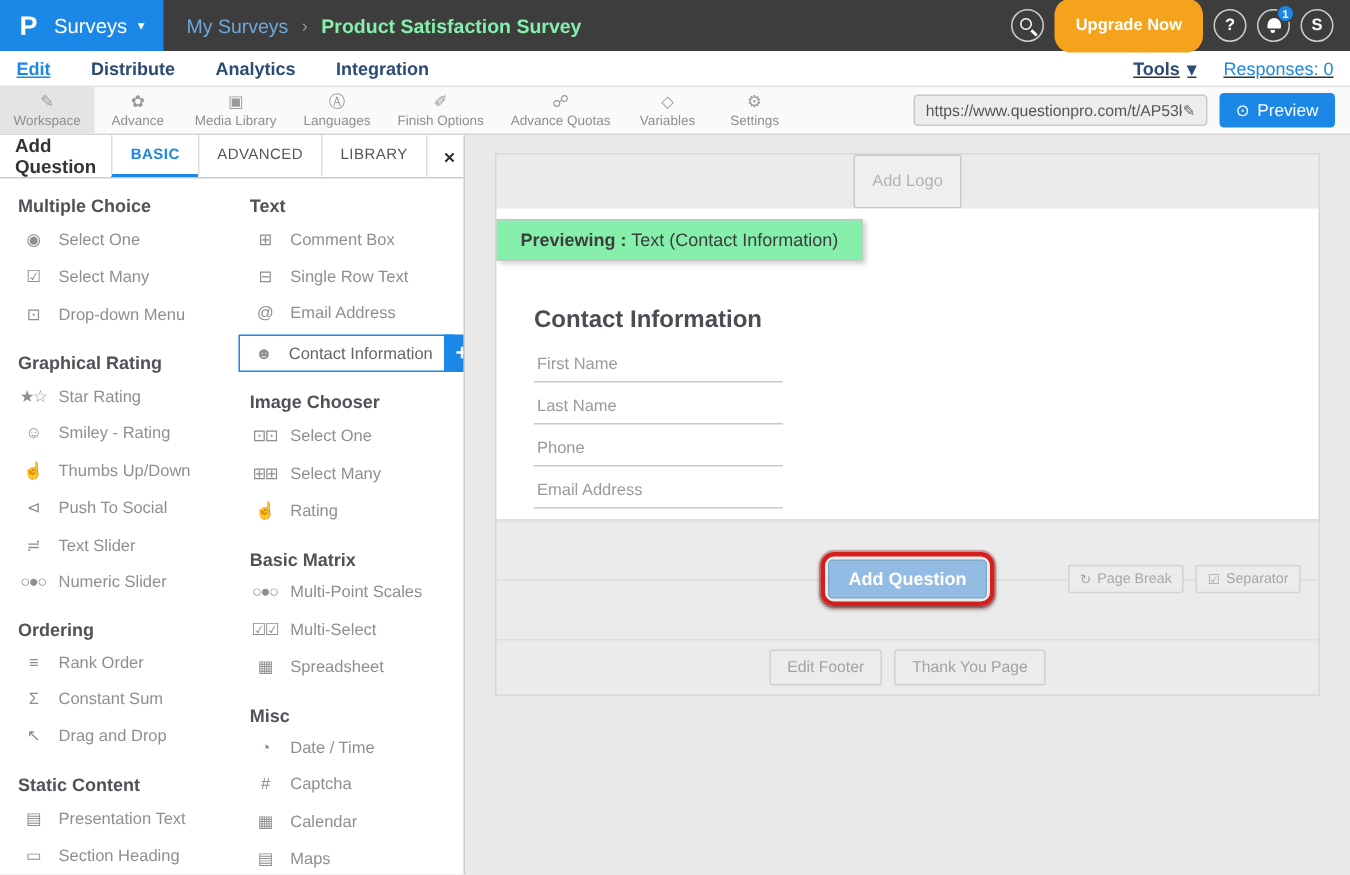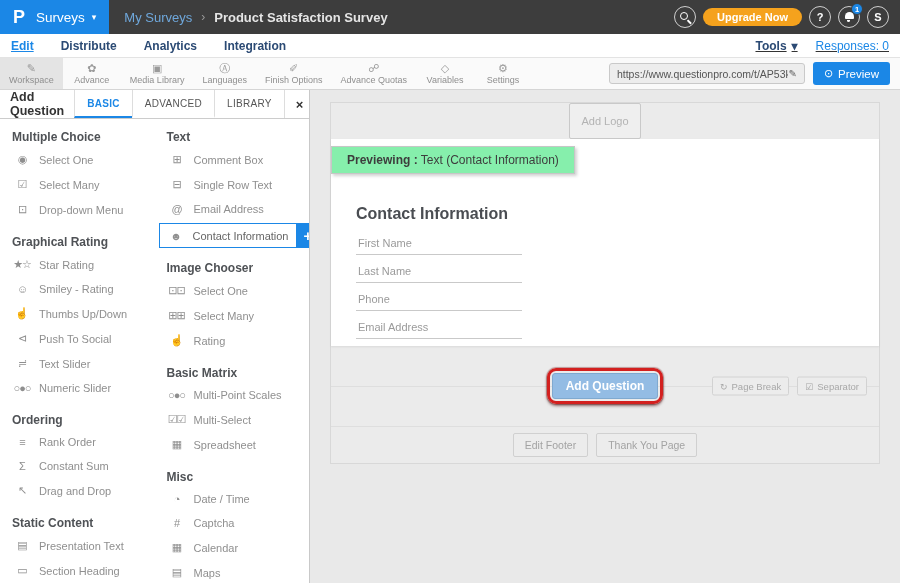--- a/index.html
+++ b/index.html
@@ -9,24 +9,24 @@
 
   
   .topbar { height:34px; background:#3d3d3d; display:flex; align-items:stretch; }
   .brand { background:#1b87e6; display:flex; align-items:center; padding:0 13px; gap:11px; }
   .logo { color:#fff; font-weight:bold; font-size:18px; }
   .product-switch { background:none; border:none; color:#fff; font-size:13.5px; display:flex; align-items:center; gap:7px; }
   .caret { font-size:9px; }
   .breadcrumb { display:flex; align-items:center; gap:9px; padding:0 15px; font-size:13px; }
   .crumb-parent { color:#6fa8dc; cursor:pointer; text-decoration:none; }
   .crumb-sep { color:#9a9a9a; font-size:12px; }
-  .crumb-current { color:#e5e5e5; font-weight:bold; }
+  .crumb-current { color:#86efac; font-weight:bold; }
   .top-actions { margin-left:auto; display:flex; align-items:center; gap:7px; padding-right:11px; }
   .circle-btn { width:22px; height:22px; border:1px solid rgba(255,255,255,0.75); background:transparent; border-radius:50%; display:flex; align-items:center; justify-content:center; color:#fff; font-size:11px; font-weight:bold; position:relative; }
-  .upgrade-btn { background:#f5a21d; color:#fff; border:none; border-radius:11px; height:18px; padding:0 14px; font-size:11px; font-weight:bold; }
+  .upgrade-btn { background:#f5a21d; color:#fff; border:none; border-radius:11px; height:36px; padding:0 14px; font-size:11px; font-weight:bold; }
   .search-ico { position:relative; width:11px; height:11px; }
   .search-ico i { display:block; width:8px; height:8px; border:1.5px solid #fff; border-radius:50%; }
   .search-ico::after { content:''; position:absolute; width:5px; height:1.5px; background:#fff; transform:rotate(45deg); right:-1px; bottom:0; }
   .bell-ico { position:relative; width:10px; height:10px; }
   .bell-ico i { display:block; width:9px; height:7px; background:#fff; border-radius:5px 5px 1px 1px; margin:0 auto; }
   .bell-ico::after { content:''; position:absolute; left:3px; bottom:0; width:3px; height:2px; background:#fff; border-radius:0 0 2px 2px; }
   .badge { position:absolute; top:-4px; right:-4px; background:#1b87e6; color:#fff; width:12px; height:12px; border-radius:50%; font-size:7.5px; font-weight:bold; display:flex; align-items:center; justify-content:center; border:1px solid #3d3d3d; }
 
   
   .subnav { height:24px; background:#fff; border-bottom:1px solid #e3e3e3; display:flex; align-items:center; padding:0 11px;justify-content:center; }

